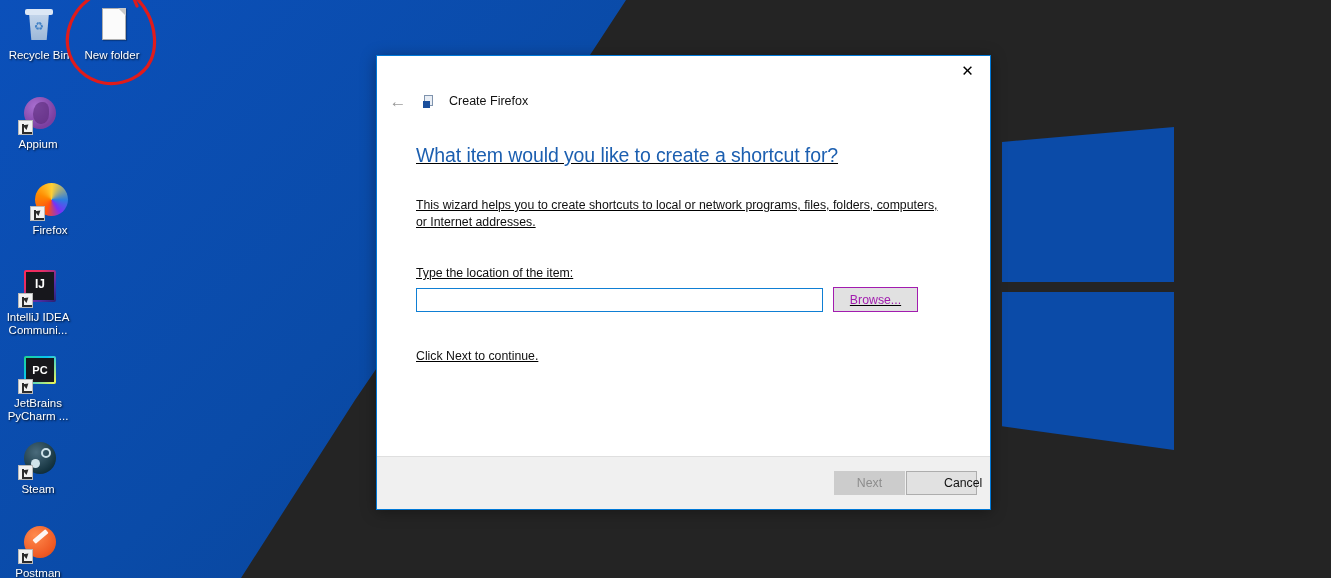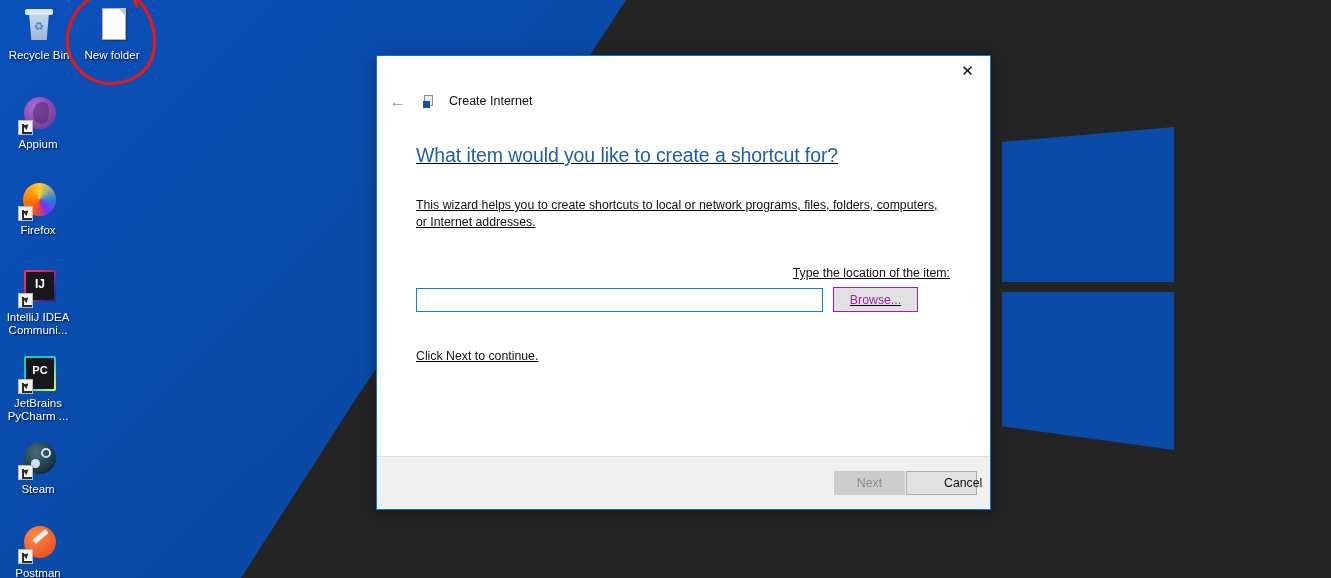--- a/index.html
+++ b/index.html
@@ -213,21 +213,21 @@
     font-size: 12px;
     font-weight: bold;
     line-height: 14px;
     text-shadow: none;
   }
 
   
   .pc-ic {
     position: absolute;
     left: 6px; top: 2px;
-    width: 32px; height: 35px;
+    width: 32px; height: 28px;
     background: linear-gradient(135deg,#21d789 0%, #07c3f2 40%, #fcf84a 100%);
     border-radius: 2px;
   }
   .pc-ic .inner {
     position: absolute;
     left: 2px; top: 2px; right: 2px; bottom: 2px;
     background: #17171c;
   }
   .pc-ic .txt {
     position: absolute;
@@ -385,21 +385,20 @@
     color: #111;
     font-size: 12.3px;
     line-height: 17px;
     margin-top: 30px;
     max-width: 525px;
   }
   .field-label {
     color: #111;
     font-size: 12.3px;
     margin-top: 35px;
-    text-align: right;
   }
   .field-row {
     display: flex;
     align-items: center;
     margin-top: 7px;
   }
   .loc-input {
     width: 407px;
     height: 24px;
     border: 1px solid #0f7fd4;
@@ -487,21 +486,21 @@
         </div>
         <span class="label">New folder</span>
       </div>
       <div class="desk-icon" style="left: 0px; top: 95px;">
         <div class="glyph">
           <div class="appium-ic"></div>
           <div class="sc-arrow"></div>
         </div>
         <span class="label">Appium</span>
       </div>
-      <div class="desk-icon" style="left: 0px; top: 181px;">
+      <div class="desk-icon" style="left: 0px; top: 181px; padding-left: 12px;">
         <div class="glyph">
           <div class="ff-ic"></div>
           <div class="sc-arrow"></div>
         </div>
         <span class="label">Firefox</span>
       </div>
       <div class="desk-icon" style="left: 0px; top: 268px;">
         <div class="glyph">
           <div class="ij-ic">
             <div class="inner"></div>
@@ -547,21 +546,21 @@
     <div class="dlg-titlebar">
       <div class="dlg-close">✕</div>
     </div>
 
     <div class="dlg-navbar">
       <div class="back-arrow">←</div>
       <div class="hdr-icon">
         <div class="pg"></div>
         <div class="arr"></div>
       </div>
-      <div class="dlg-title">Create Internet</div>
+      <div class="dlg-title">Create Firefox</div>
     </div>
 
     <div class="dlg-body">
       <h1 class="heading">What item would you like to create a shortcut for?</h1>
       <p class="descr">This wizard helps you to create shortcuts to local or network programs, files, folders, computers, or Internet addresses.</p>
       <div class="field-label">Type the location of the item:</div>
       <div class="field-row">
         <input class="loc-input" type="text" autofocus="" placeholder="" value="" style="">
         <button class="browse-btn">Browse...</button>
       </div>

